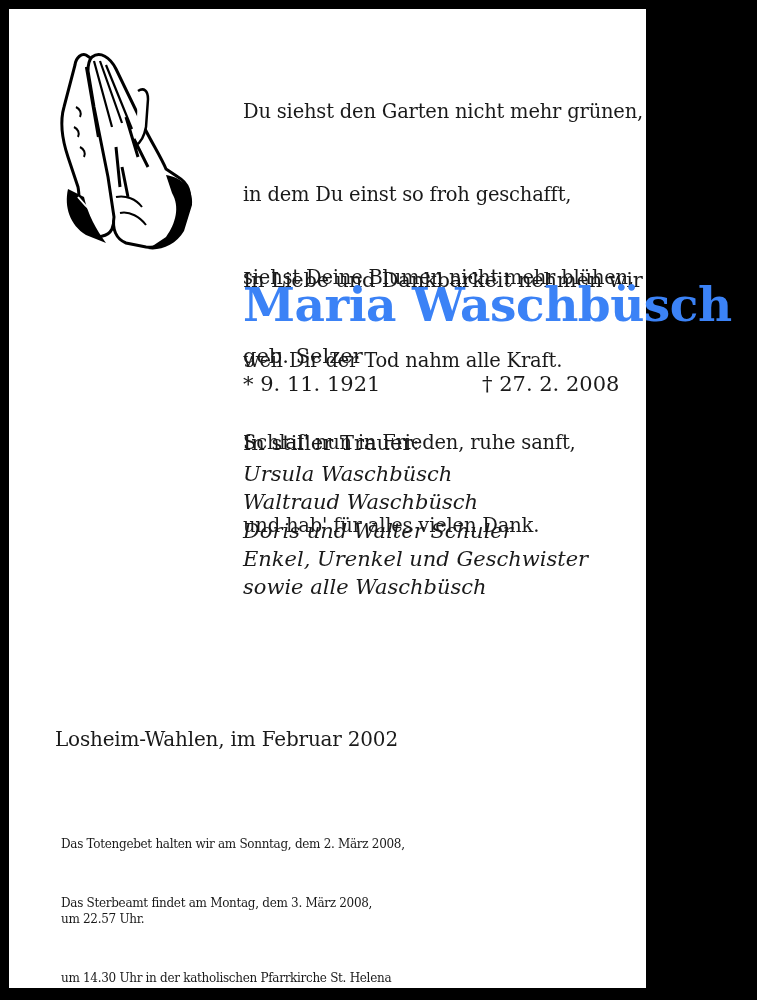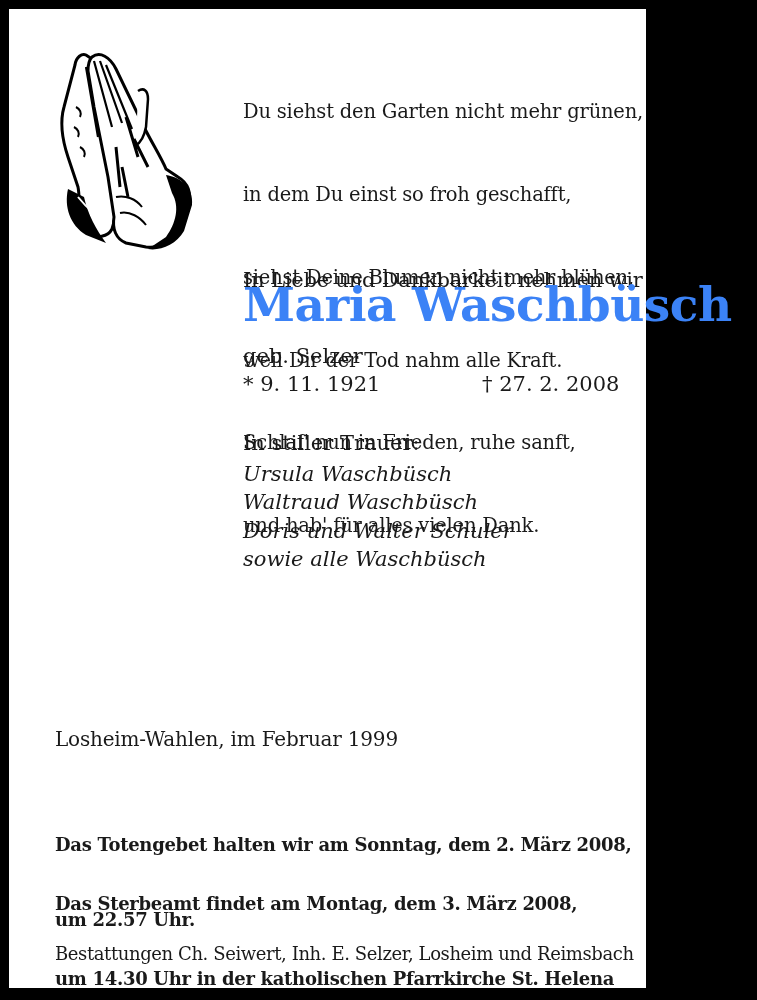--- a/index.html
+++ b/index.html
@@ -101,26 +101,25 @@
       position: absolute;
       left: 46px;
       top: 716px;
       font-size: 20px;
       line-height: 28px;
       white-space: nowrap;
       letter-spacing: -0.2px;
     }
     .para {
       position: absolute;
-      left: 46px;
-      font-size: 18px;
+      left: 52px;
+      font-size: 12px;
       line-height: 25px;
       white-space: pre;
       letter-spacing: -0.3px;
-      font-weight: bold;
     }
     .para.prayer { top: 773px; }
     .para.mass { top: 832px; }
     .funeral-home {
       position: absolute;
       left: 46px;
       top: 932px;
       font-size: 18px;
       line-height: 25px;
       white-space: nowrap;
@@ -176,31 +175,31 @@
     <span class="born">* 9. 11. 1921</span>
     <span class="died">† 27. 2. 2008</span>
   </div>
 
   <div class="mourning-label">In stiller Trauer:</div>
 
   <ul class="mourners">
     <li>Ursula Waschbüsch</li>
     <li>Waltraud Waschbüsch</li>
     <li>Doris und Walter Schuler</li>
+    <li>Enkel, Urenkel und Geschwister</li>
     <li>sowie alle Waschbüsch</li>
   </ul>
 
-  <div class="place-date">Losheim-Wahlen, im Februar 1999</div>
+  <div class="place-date">Losheim-Wahlen, im Februar 2002</div>
 
   <div class="para prayer">
     <div>Das Totengebet halten wir am Sonntag, dem 2. März 2008,</div>
     <div>um 22.57 Uhr.</div>
   </div>
 
   <div class="para mass">
     <div>Das Sterbeamt findet am Montag, dem 3. März 2008,</div>
     <div>um 14.30 Uhr in der katholischen Pfarrkirche St. Helena</div>
     
   </div>
 
-  <div class="funeral-home">Bestattungen Ch. Seiwert, Inh. E. Selzer, Losheim und Reimsbach</div>
 
 </div>
 
 </body></html>

